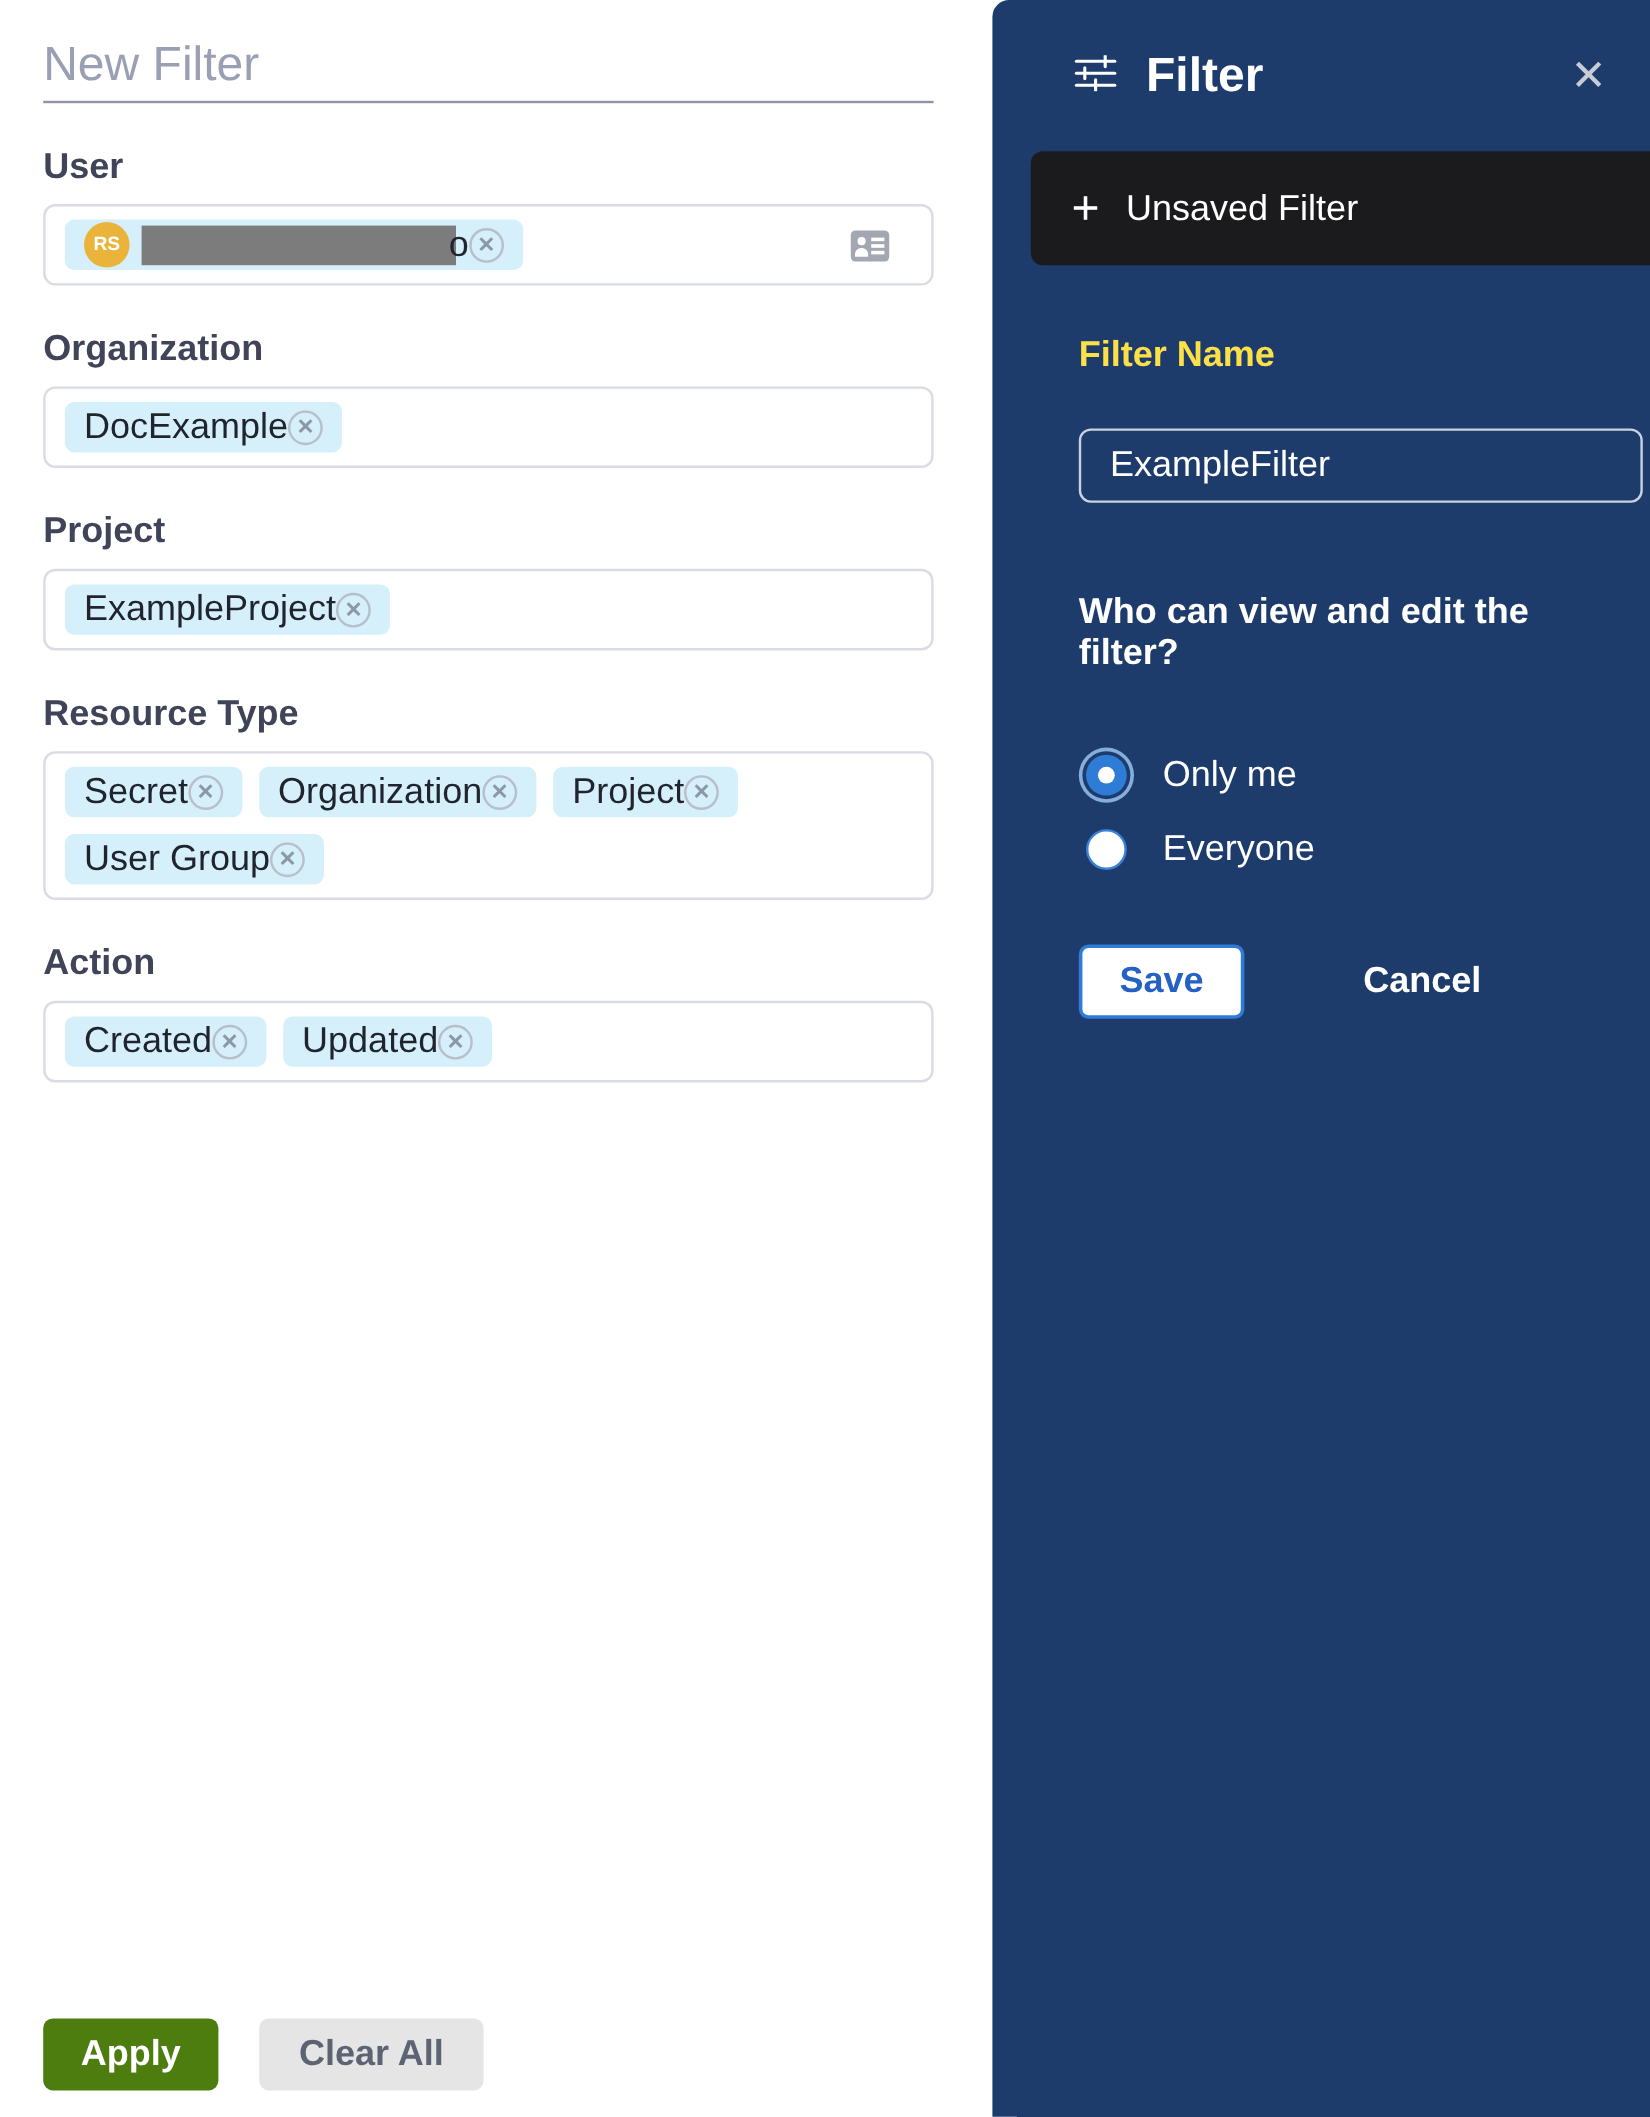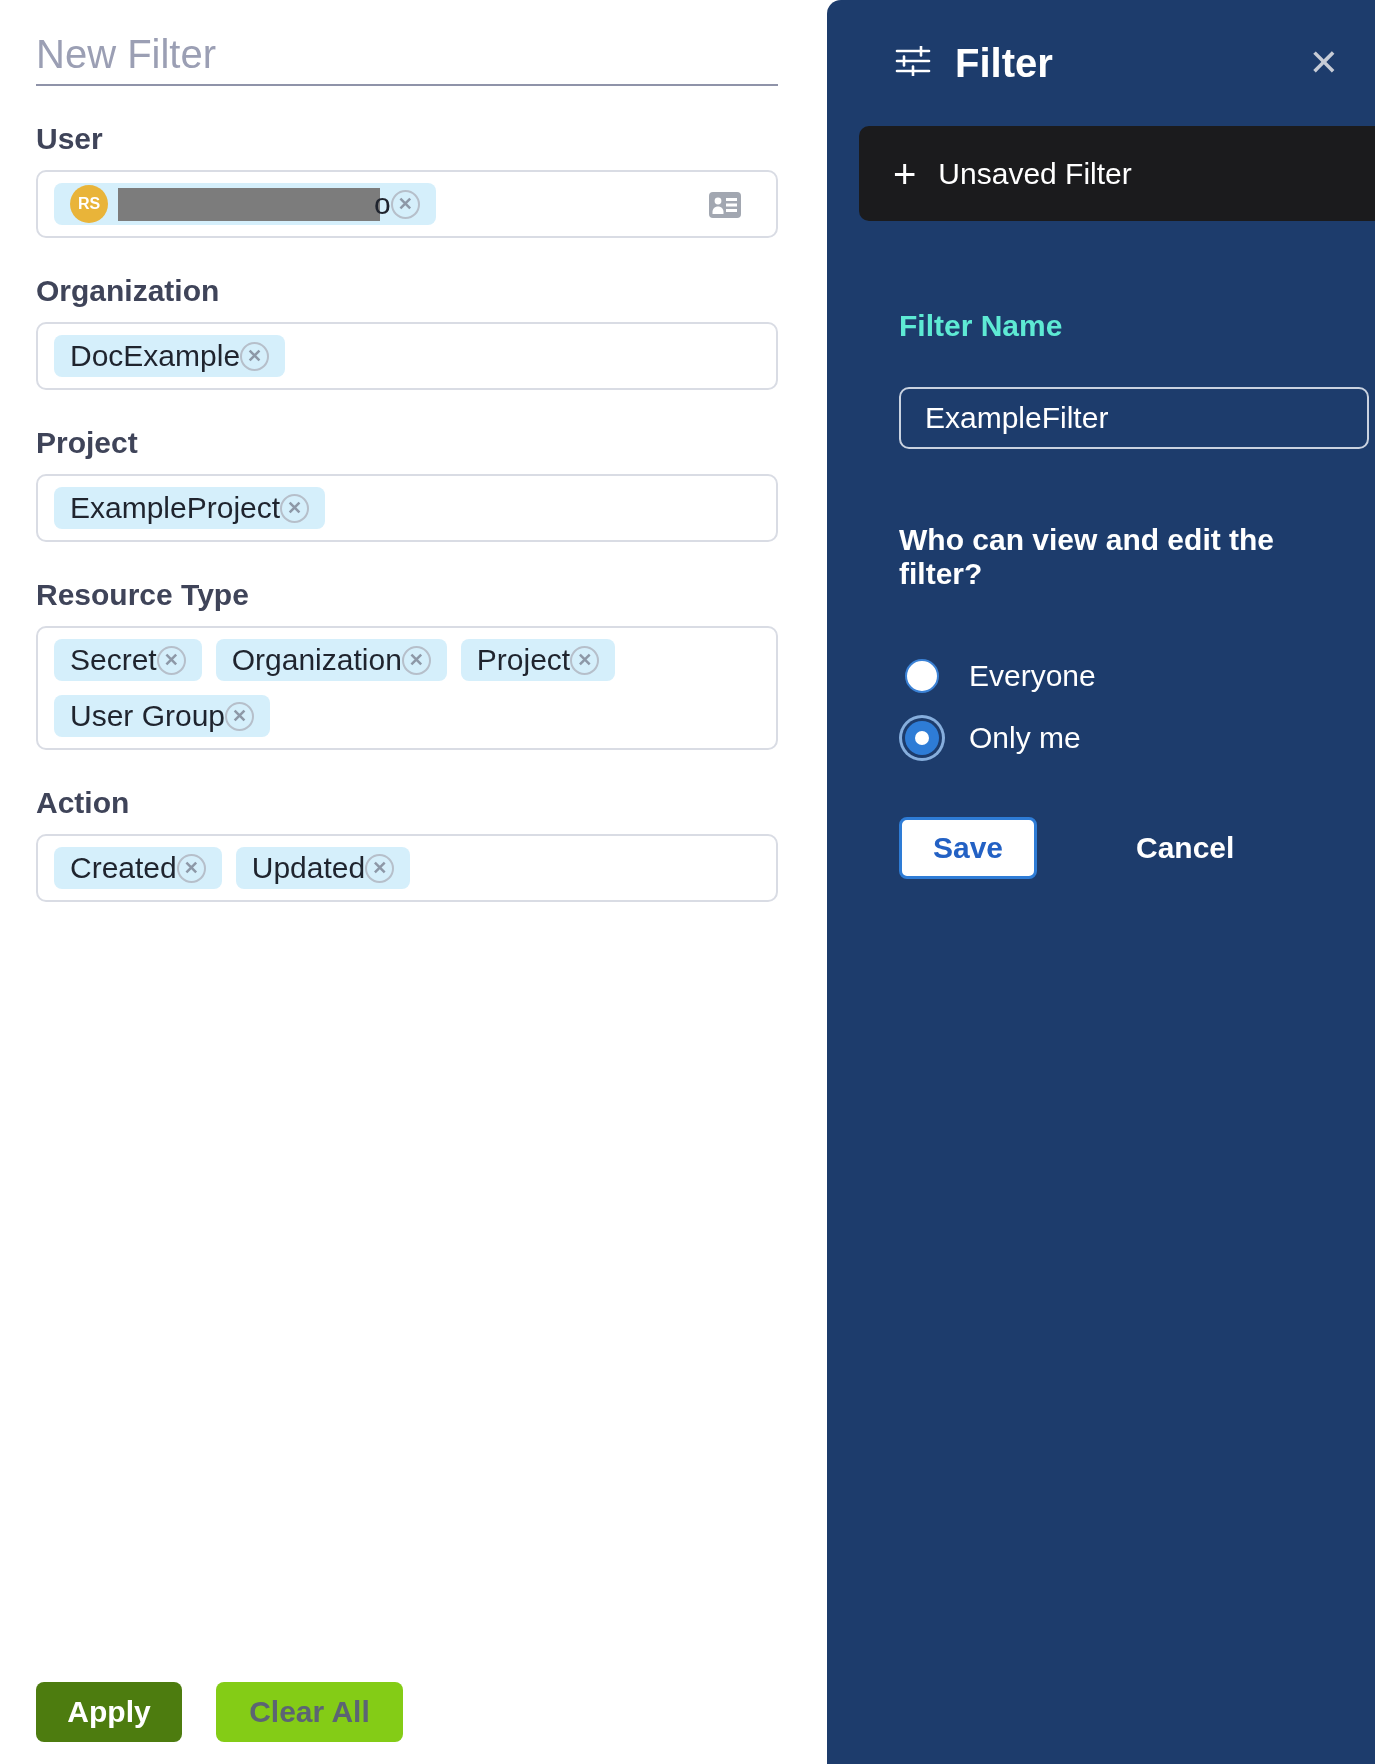--- a/index.html
+++ b/index.html
@@ -22,35 +22,35 @@
             border:2px solid #b6bfca; border-radius:50%; color:#8d98a7; font-size:18px; font-weight:700;
             line-height:1; cursor:pointer; }
   .avatar { width:38px; height:38px; border-radius:50%; background:#e9b439; color:#fff;
             font-size:16px; font-weight:700; display:inline-flex; align-items:center; justify-content:center; }
   .redaction { display:inline-block; width:262px; height:33px; background:#7c7c7c; margin-left:10px; }
   .user-suffix { font-size:30px; color:#1f242e; margin-left:-6px; }
   .card-icon { position:absolute; right:34px; top:19px; }
   .bottom-buttons { position:absolute; left:36px; top:1682px; display:flex; gap:34px; }
   .btn-apply { width:146px; height:60px; background:#4d7c0f; border:none; border-radius:8px;
                color:#fff; font-size:30px; font-weight:700; font-family:inherit; cursor:pointer; }
-  .btn-clear { width:187px; height:60px; background:#84cc16; border:none; border-radius:8px;
+  .btn-clear { width:187px; height:60px; background:#e5e5e5; border:none; border-radius:8px;
                color:#5c6474; font-size:30px; font-weight:700; font-family:inherit; cursor:pointer; }
 
   
   .right-panel { position:absolute; left:827px; top:0; width:548px; height:1764px;
                  background:#1d3c6c; border-top-left-radius:14px;padding-left:32px; }
   .rp-header { display:flex; align-items:center; height:126px; padding:0 36px; }
   .rp-title { font-size:40px; font-weight:700; color:#fff; margin-left:24px; flex:1; }
   .rp-close { color:#c7ccd6; font-size:36px; font-weight:400; cursor:pointer; line-height:1; }
   .unsaved-bar { height:95px; background:#1b1b1d; border-radius:10px 0 0 10px;
                  display:flex; align-items:center; padding-left:34px; cursor:pointer; }
   .plus-glyph { color:#fff; font-size:40px; font-weight:300; line-height:1; }
   .unsaved-label { color:#fff; font-size:30px; font-weight:400; margin-left:22px; }
   .rp-body { padding:0 40px; }
-  .rp-label { margin-top:88px; color:#5eead4; font-size:30px; font-weight:700; }
+  .rp-label { margin-top:58px; color:#fde047; font-size:30px; font-weight:700; }
   .name-input { margin-top:44px; width:470px; height:62px; background:transparent;
                 border:2px solid #c9d2e0; border-radius:10px; color:#fff; font-size:30px;
                 padding:0 24px; font-family:inherit; outline:none; }
   .rp-question { margin-top:74px; color:#fff; font-size:30px; font-weight:700; }
   .radio-group { margin-top:62px; }
   .radio-row { display:flex; align-items:center; gap:24px; margin-bottom:16px; cursor:pointer; }
   .radio-outer { width:34px; height:34px; border-radius:50%; position:relative; flex:0 0 auto; }
   .radio-selected { background:#2e7cd6; box-shadow:0 0 0 3px #1d3c6c, 0 0 0 6px #86aedd; margin:6px; }
   .radio-selected::after { content:""; position:absolute; left:10px; top:10px; width:14px; height:14px;
                            background:#fff; border-radius:50%; }
@@ -176,26 +176,26 @@
   </div>
 
   <div class="rp-body">
     <div class="rp-label">Filter Name</div>
     <input class="name-input" type="text" value="ExampleFilter" style="">
 
     <div class="rp-question">Who can view and edit the filter?</div>
 
     <div class="radio-group">
       <div class="radio-row">
+        <span class="radio-outer radio-selected"></span>
+        <span class="radio-label">Only me</span>
+      </div>
+      <div class="radio-row">
         <span class="radio-outer radio-unselected"></span>
         <span class="radio-label">Everyone</span>
-      </div>
-      <div class="radio-row">
-        <span class="radio-outer radio-selected"></span>
-        <span class="radio-label">Only me</span>
       </div>
     </div>
 
     <div class="rp-buttons">
       <button class="btn-save">Save</button>
       <button class="btn-cancel">Cancel</button>
     </div>
   </div>
 </div>
 

